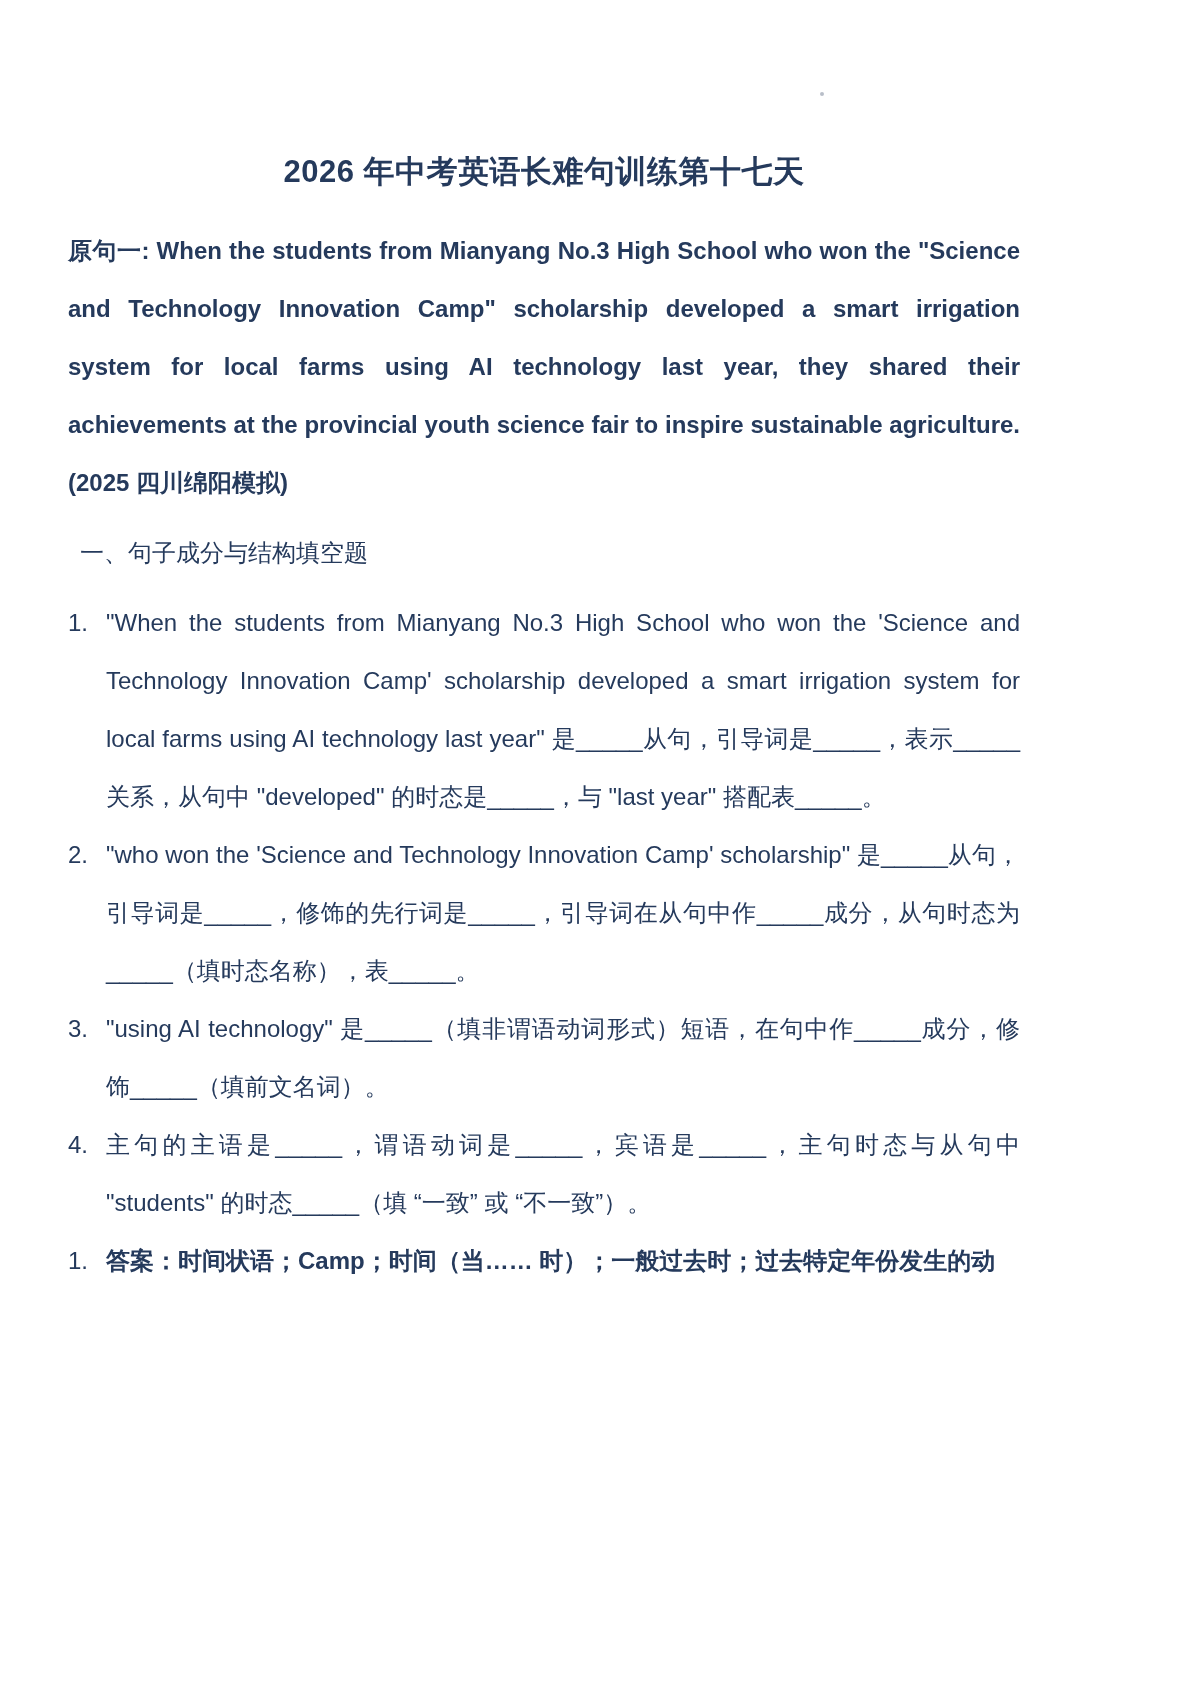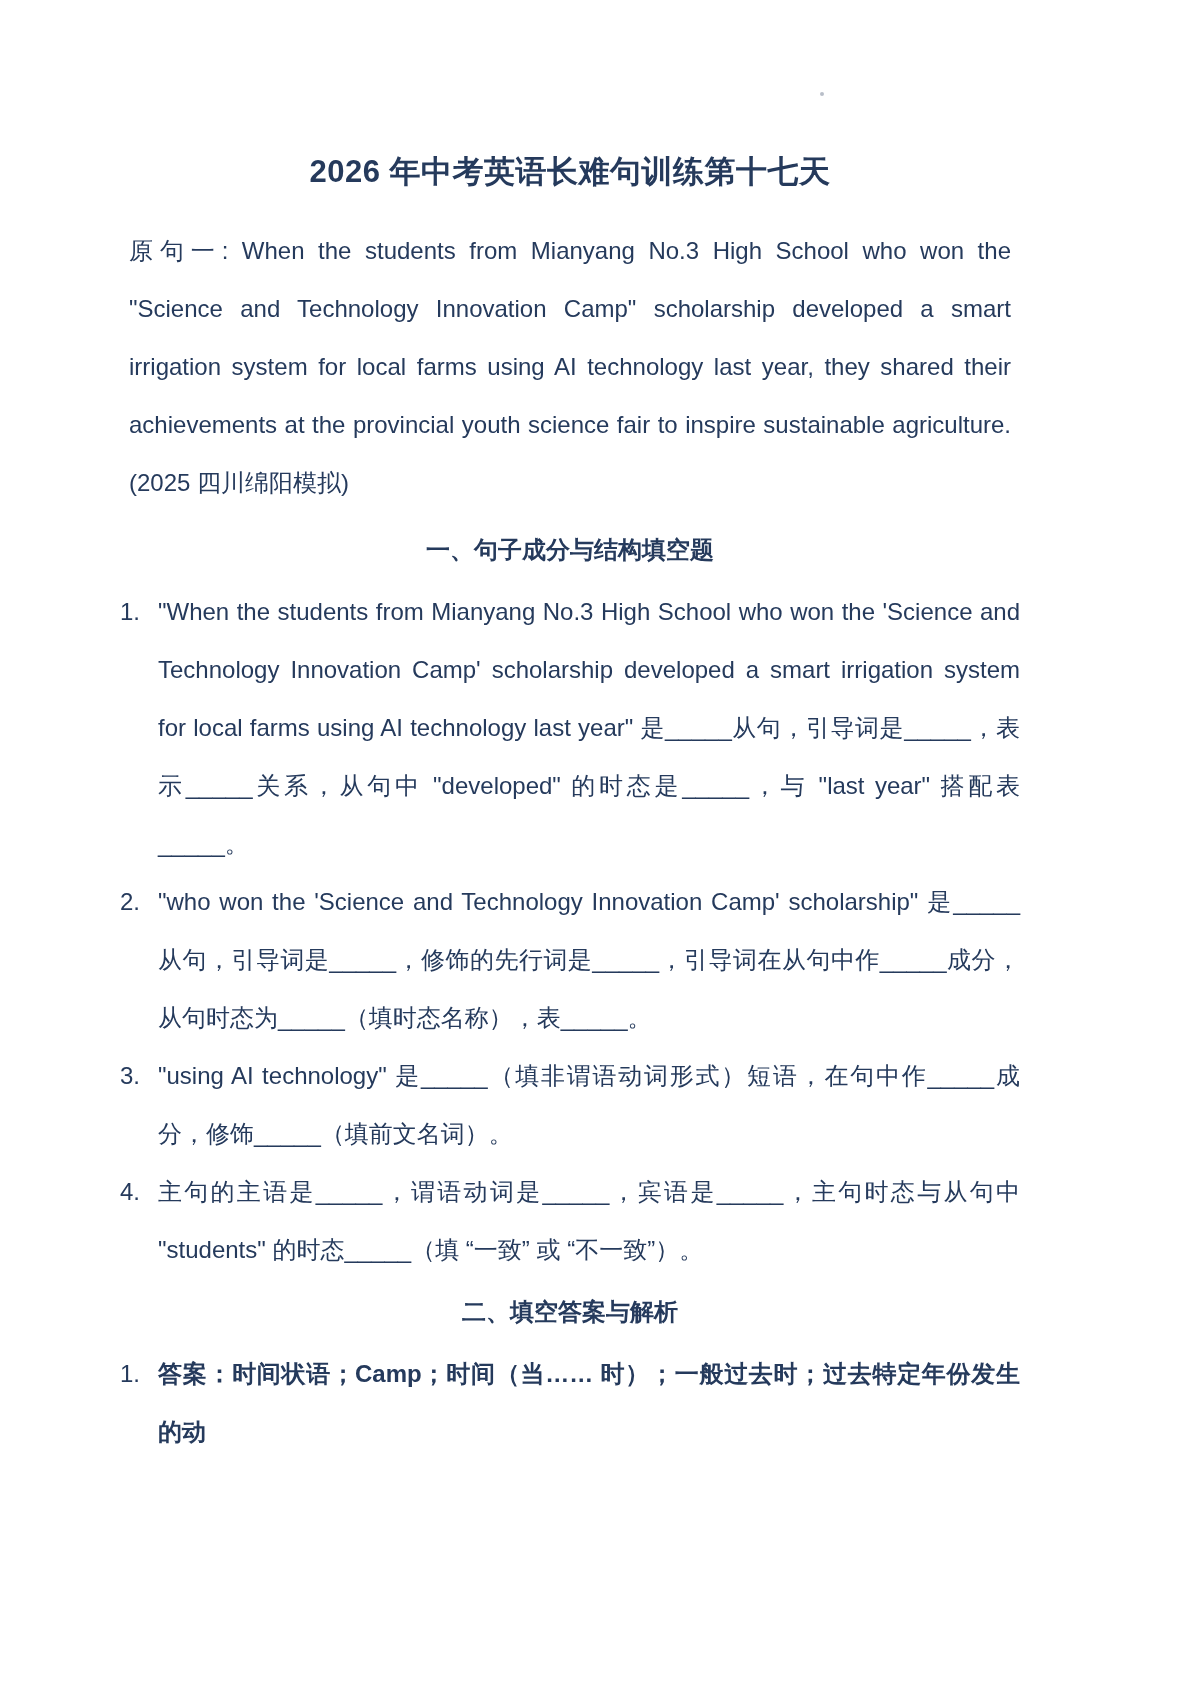--- a/index.html
+++ b/index.html
@@ -13,21 +13,21 @@
     height:1682px;
     background:var(--page-bg);
     font-family:"Liberation Sans","DejaVu Sans",sans-serif;
     color:var(--ink);
     overflow:hidden;
   }
   .page{
     position:relative;
     width:1190px;
     height:1504px;
-    padding:152px 170px 0 120px;
+    padding:152px 170px 0 68px;
   }
   .artifact-dot{
     position:absolute;
     left:820px;
     top:92px;
     width:4px;
     height:4px;
     border-radius:50%;
     background:#9aa3b0;
     opacity:.7;
@@ -38,28 +38,28 @@
     font-weight:bold;
     text-align:center;
     line-height:40px;
     letter-spacing:.5px;
   }
   .body-text{
     font-size:24px;
     line-height:58px;
   }
   .intro{
-    margin:9px;
+    margin:0;
     text-align:justify;
-    font-weight:normal;
+    font-weight:bold;
   }
   .section-heading{
-    margin:4px;
-    font-weight:bold;
-    text-align:center;
+    margin:12px;
+    font-weight:normal;
+    text-align:left;
   }
   .qitem{
     display:flex;
     margin:0;
   }
   .qnum{
     flex:0 0 38px;
     width:38px;
   }
   .qtxt{
@@ -96,20 +96,19 @@
   <div class="body-text qitem">
     <span class="qnum">3.</span>
     <span class="qtxt">"using AI technology" 是_____（填非谓语动词形式）短语，在句中作_____成分，修饰_____（填前文名词）。</span>
   </div>
 
   <div class="body-text qitem">
     <span class="qnum">4.</span>
     <span class="qtxt">主句的主语是_____，谓语动词是_____，宾语是_____，主句时态与从句中 "students" 的时态_____（填 “一致” 或 “不一致”）。</span>
   </div>
 
-  <p class="body-text section-heading">二、填空答案与解析</p>
 
   <div class="body-text qitem">
     <span class="qnum">1.</span>
     <span class="qtxt answer-text">答案：时间状语；Camp；时间（当…… 时）；一般过去时；过去特定年份发生的动</span>
   </div>
 
 </div>
 
 </body></html>

